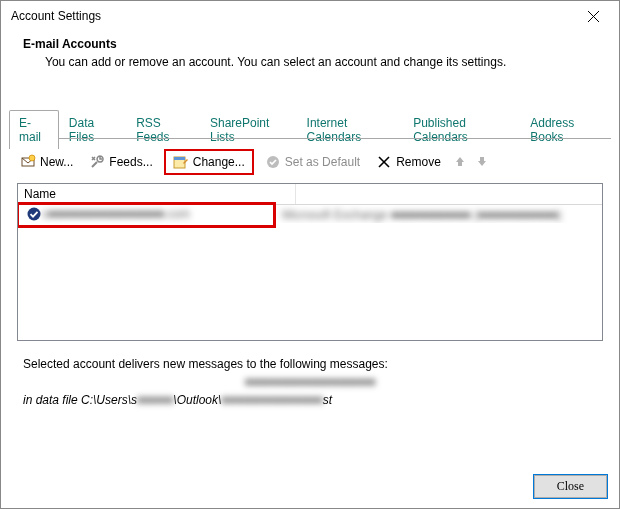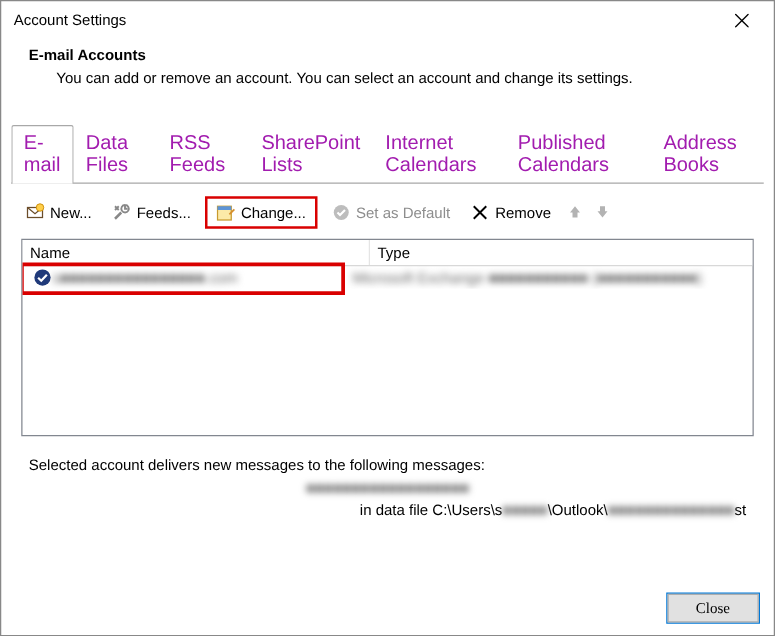--- a/index.html
+++ b/index.html
@@ -6,21 +6,21 @@
   body { margin: 0; background: #fff; }
   .window { width: 620px; height: 509px; border: 1px solid #888; position: relative; background: #fff; }
   .titlebar { height: 30px; display: flex; align-items: center; padding: 0 6px 0 10px; justify-content: flex-end; }
   .title { font-size: 12px; color: #000; flex: 1; }
   .close-btn { width: 40px; height: 28px; display: flex; align-items: center; justify-content: center; color: #000; }
   .close-btn svg { stroke: #000; stroke-width: 1; }
   .heading-area { padding: 6px 16px 16px 22px; }
   .heading { font-size: 12px; font-weight: bold; color: #000; margin-bottom: 4px; }
   .subheading { font-size: 12px; color: #000; padding-left: 22px; }
   .tab-strip { display: flex; margin: 14px 8px 0 8px; }
-  .tab { font-size: 16px; padding: 5px 9px; border: 1px solid transparent; border-bottom: none; color: #a21caf; position: relative; top: 1px; }
+  .tab { font-size: 12px; padding: 5px 9px; border: 1px solid transparent; border-bottom: none; color: #0f766e; position: relative; top: 11px; }
   .tab.active { border-color: #a8a8a8; background: #fff; z-index: 2; border-top-left-radius: 2px; border-top-right-radius: 2px; }
   .tab-panel { margin: 0 8px; border-top: 1px solid #a8a8a8; position: relative; z-index: 1; padding-top: 10px; }
   .toolbar { display: flex; align-items: center; gap: 6px; padding: 0 6px; }
   .tbtn { display: flex; align-items: center; gap: 4px; font-size: 12px; padding: 2px 4px; border: 1px solid transparent; color: #000; }
   .tbtn.disabled { color: #8d8d8d; }
   .tbtn svg { width: 16px; height: 16px; }
   .highlight-red { border: 2px solid #d90000; padding: 2px 6px; }
   .arrow-btn { font-size: 12px; color: #8d8d8d; padding: 0 2px; }
   .list { margin: 8px 8px 0 8px; border: 1px solid #828790; height: 158px; background: #fff; overflow: hidden; }
   .list-header { display: flex; border-bottom: 1px solid #d8d8d8; }
@@ -28,21 +28,21 @@
   .col-name { width: 278px; border-right: 1px solid #e5e5e5; }
   .col-type { flex: 1; }
   .list-row { display: flex; align-items: center; height: 18px; }
   .row-highlight { position: absolute; border: 3px solid #d90000; }
   .row-icon { width: 16px; height: 16px; margin-left: 4px; }
   .blur-text { filter: blur(3px); color: #666; font-size: 12px; white-space: nowrap; }
   .row-name { width: 258px; padding-left: 4px; display:flex; align-items:center; }
   .row-type { flex: 1; padding-left: 6px; overflow: hidden; text-overflow: ellipsis; }
   .delivery { font-size: 12px; padding: 16px 14px 6px 14px; color: #000; }
   .delivery-account { text-align: center; margin: 4px 0; }
-  .delivery-path { text-align: right; font-size: 12px; }
+  .delivery-path { text-align: left; font-size: 12px; font-style: italic; }
   .blur-inline { filter: blur(3px); color: #666; }
   .footer { position: absolute; right: 12px; bottom: 10px; }
   .close-button { font-size: 12px; padding: 3px 22px; background: #e1e1e1; border: 1px solid #adadad; box-shadow: 0 0 0 1px #0078d7; font-family: Liberation Serif, serif; }
 </style>
 </head>
 <body>
 
 <div class="window">
 
   <div class="titlebar">
@@ -121,21 +121,20 @@
       <div class="arrow-btn">
         <svg width="12" height="12" viewBox="0 0 12 12">
           <path d="M6 11 L10 6 L8 6 L8 2 L4 2 L4 6 L2 6 Z" fill="#b3b3b3"></path>
         </svg>
       </div>
     </div>
 
     <div class="list" style="position:relative;">
       <div class="list-header">
         <div class="list-col col-name">Name</div>
-        <div class="list-col col-type">Type</div>
       </div>
       <div class="list-row">
         <div class="row-name">
           <svg class="row-icon" viewBox="0 0 16 16">
             <circle cx="8" cy="8" r="6.5" fill="#203a7a"></circle>
             <path d="M4.5 8.2 L7 10.6 L11.5 5.8" fill="none" stroke="#fff" stroke-width="1.8"></path>
           </svg>
           <span class="blur-text">s■■■■■■■■■■■■■■■■.com</span>
         </div>
         <div class="row-type">

